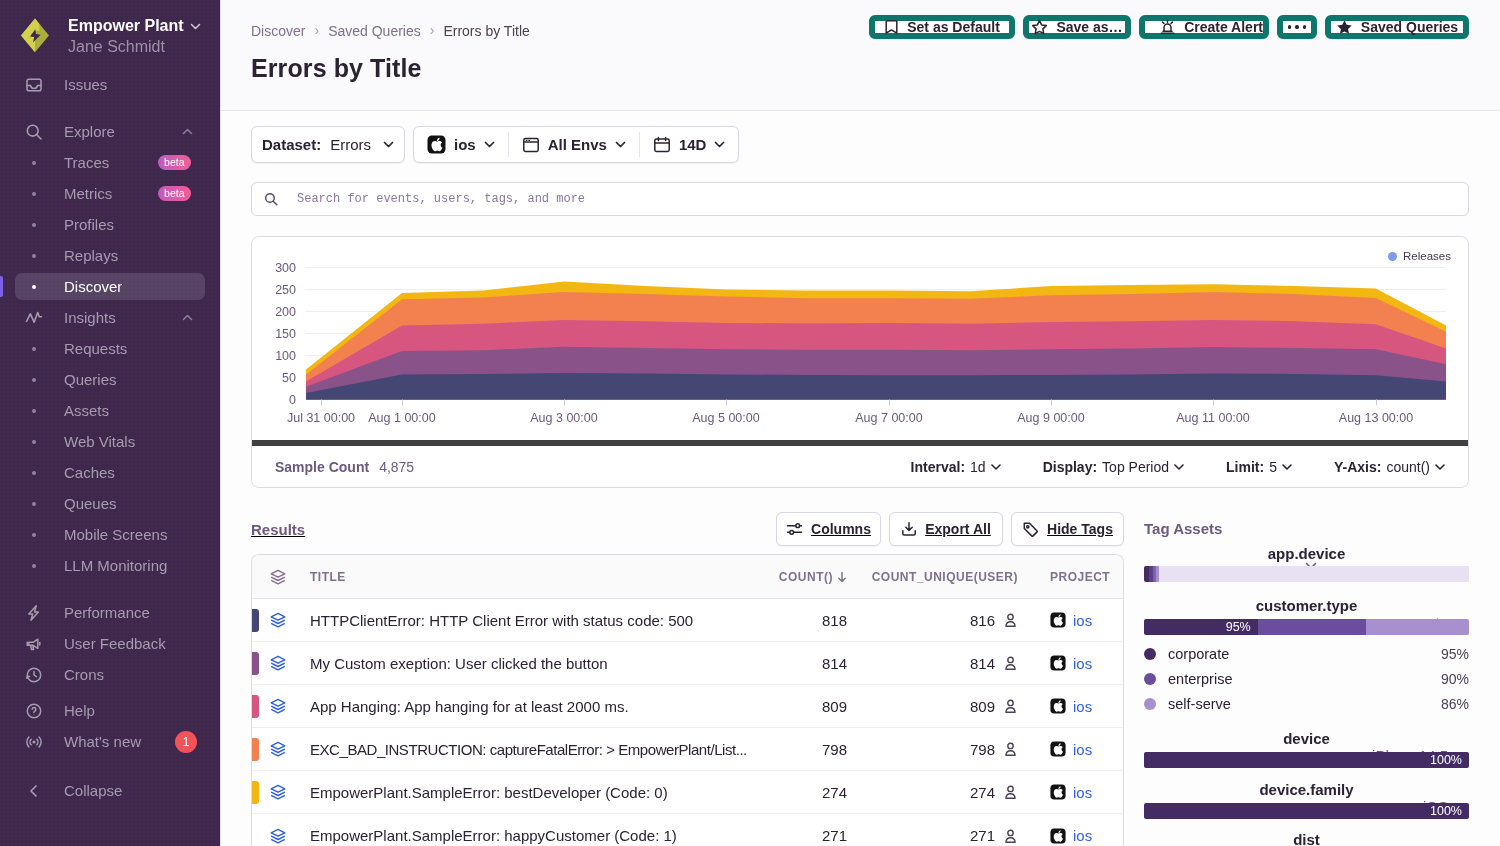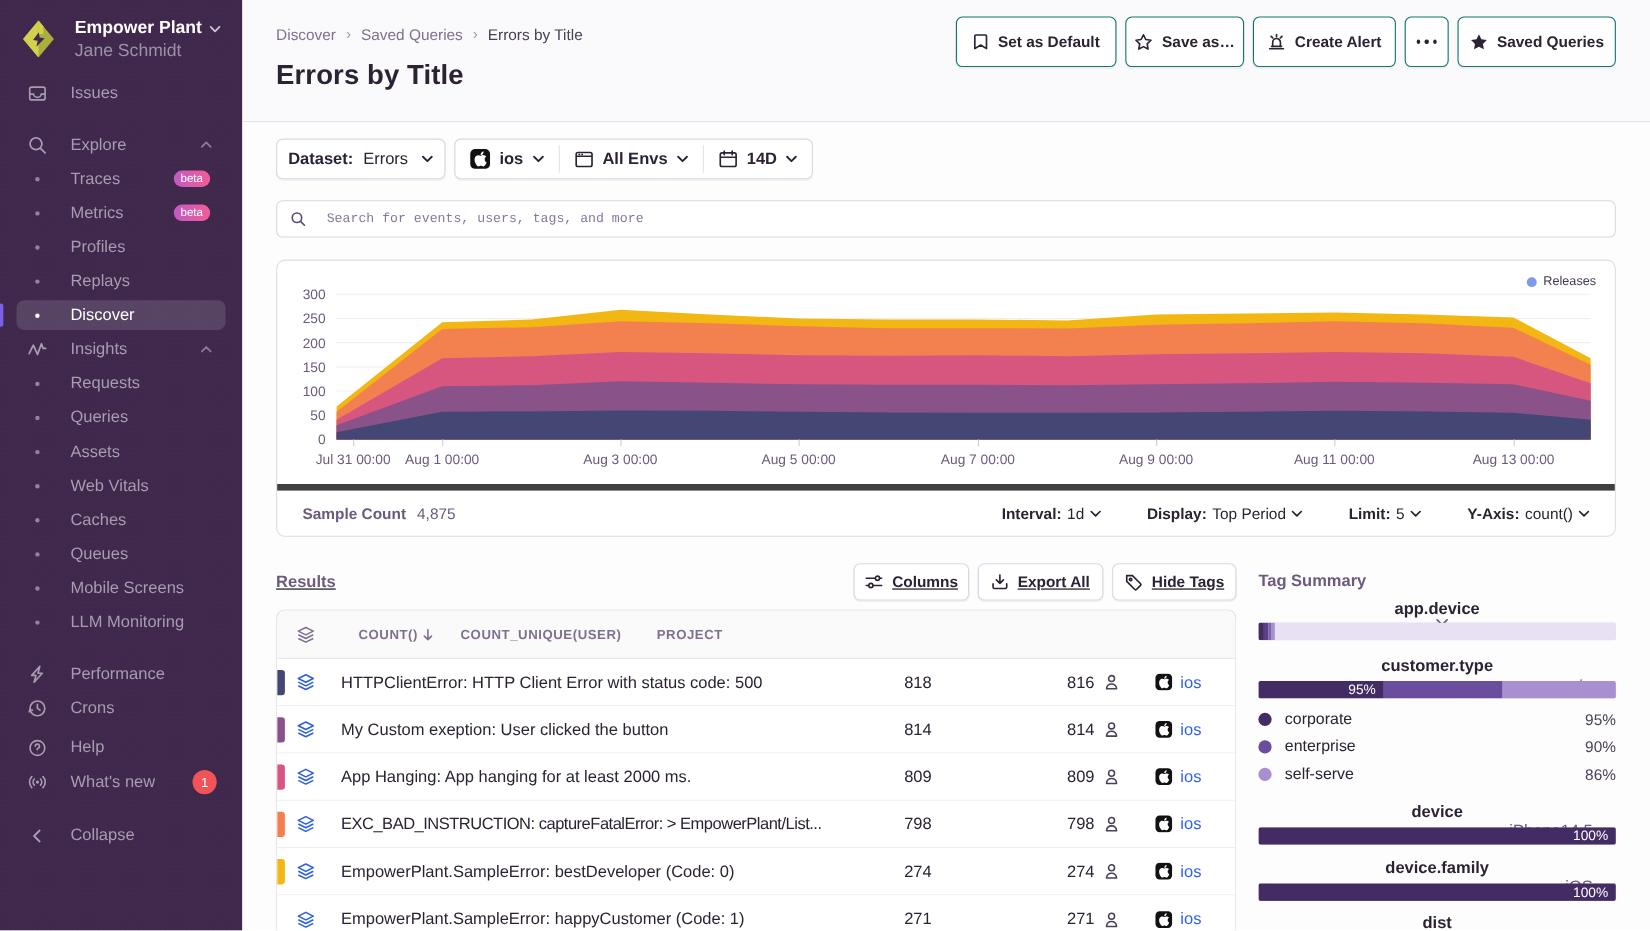--- a/index.html
+++ b/index.html
@@ -30,21 +30,21 @@
 
 .main { flex:1; height:846px; background:#fdfdfe; position:relative; overflow:hidden; border-left:1px solid #e4dee9; }
 .page-head { background:#faf9fb; border-bottom:1px solid #e7e2ec; padding:22px 31px 0 30px; height:111px; }
 .crumbs { font-size:14px; color:#80708f; display:flex; align-items:center; height:18px; }
 .crumbs .sep { margin:0 9px; color:#a89bb2; font-size:14px; position:relative; top:-1px; }
 .crumbs .cur { color:#4a4154; }
 .head-row { display:flex; align-items:flex-start; }
 .page-title { font-size:25px; font-weight:bold; color:#2b2233; margin-top:14px; letter-spacing:0.1px; }
 .head-btns { margin-left:auto; display:flex; gap:8px; margin-top:-7px; }
 .btn svg { flex:0 0 auto; }
-.btn { display:flex; align-items:center; gap:8px; height:46px; padding:0 12px; background:#fff; border:1px solid #0f766e; border-radius:6px; font-size:14px; font-weight:bold; color:#2b2233; box-shadow:0 1px 1px rgba(40,20,60,0.05); white-space:nowrap; }
+.btn { display:flex; align-items:center; gap:8px; height:24px; padding:0 12px; background:#fff; border:6px solid #0f766e; border-radius:6px; font-size:14px; font-weight:bold; color:#2b2233; box-shadow:0 1px 1px rgba(40,20,60,0.05); white-space:nowrap; }
 
 .content { padding:15px 31px 0 30px; }
 
 
 .filter-row { display:flex; gap:8px; }
 .fbtn { display:flex; align-items:center; height:37px; padding:0 14px; background:#fff; border:1px solid #dcd5e2; border-radius:6px; font-size:15px; color:#2b2233; box-shadow:0 1px 1px rgba(40,20,60,0.05); }
 .fbtn b { font-weight:bold; }
 .seg { display:flex; align-items:stretch; height:37px; background:#fff; border:1px solid #dcd5e2; border-radius:6px; box-shadow:0 1px 1px rgba(40,20,60,0.05); overflow:hidden; }
 .seg .sitem { display:flex; align-items:center; gap:8px; padding:0 13px; font-size:15px; font-weight:bold; color:#2b2233; }
 .seg .sdiv { width:1px; background:#e7e2ec; margin:5px 0; }
@@ -185,20 +185,26 @@
     <div class="sub-item"><span class="dot">
           <i></i>
         </span>LLM Monitoring</div>
     <div style="height:16px"></div>
     <div class="nav-item"><span class="ni">
           <svg width="18" height="18" viewBox="0 0 18 18" fill="none" stroke="#a79cb0" stroke-width="1.5" stroke-linejoin="round">
             <path d="M11.2 1.8L3.8 10h3.9l-1.7 6.2 7.4-8.2h-3.9l1.7-6.2z"></path>
           </svg>
         </span>Performance</div>
     <div class="nav-item"><span class="ni">
+          <svg width="18" height="18" viewBox="0 0 18 18" fill="none" stroke="#a79cb0" stroke-width="1.5" stroke-linejoin="round" stroke-linecap="round">
+            <path d="M2.2 7.3v3h1.6M3.8 10.3V7.3M3.8 7.3h4.4l4.6-3.1v9.3l-4.6-3.2H3.8zM5.6 10.5l.9 4h2.1l-.9-4"></path>
+            <path d="M14.8 7.5v2.6"></path>
+          </svg>
+        </span>User Feedback</div>
+    <div class="nav-item"><span class="ni">
           <svg width="18" height="18" viewBox="0 0 18 18" fill="none" stroke="#a79cb0" stroke-width="1.5" stroke-linecap="round" stroke-linejoin="round">
             <circle cx="9" cy="9" r="6.7"></circle>
             <path d="M9 5.4V9l2.4 1.6"></path>
             <path d="M2.3 9.9l-.9 2.3M2.3 9.9l2.3.8" stroke-width="1.3"></path>
           </svg>
         </span>Crons</div>
     <div style="height:5px"></div>
     <div class="nav-item"><span class="ni">
           <svg width="18" height="18" viewBox="0 0 18 18" fill="none" stroke="#a79cb0" stroke-width="1.5" stroke-linecap="round">
             <circle cx="9" cy="9" r="6.7"></circle>
@@ -227,21 +233,21 @@
         <div class="crumbs">Discover<span class="sep">›</span>Saved Queries<span class="sep">›</span><span class="cur">Errors by Title</span></div>
         <div class="page-title">Errors by Title</div>
       </div>
       <div class="head-btns">
         <div class="btn" style="width:146px; justify-content:center"><svg width="15" height="16" viewBox="0 0 15 16" fill="none" stroke="#2b2233" stroke-width="1.5" stroke-linejoin="round">
               <path d="M3.2 1.8h8.6a1 1 0 0 1 1 1v11.4L7.5 10.9 2.2 14.2V2.8a1 1 0 0 1 1-1z"></path>
             </svg>Set as Default</div>
         <div class="btn" style="width:108px; justify-content:center; padding:0"><svg width="17" height="17" viewBox="0 0 17 17" fill="none" stroke="#2b2233" stroke-width="1.5" stroke-linejoin="round">
               <path d="M8.5 1.6l2.1 4.3 4.7.7-3.4 3.3.8 4.7-4.2-2.2-4.2 2.2.8-4.7L1.7 6.6l4.7-.7z"></path>
             </svg>Save as…</div>
-        <div class="btn" style="width:130px; justify-content:center; padding:0"><svg width="17" height="16" viewBox="0 0 17 16" fill="none" stroke="#2b2233" stroke-width="1.5" stroke-linecap="round" stroke-linejoin="round">
+        <div class="btn" style="width:130px; justify-content:flex-end; padding:0"><svg width="17" height="16" viewBox="0 0 17 16" fill="none" stroke="#2b2233" stroke-width="1.5" stroke-linecap="round" stroke-linejoin="round">
               <path d="M5 12.2V8.5a3.5 3.5 0 0 1 7 0v3.7"></path>
               <path d="M2.2 14.3h12.6M4 12.2h9"></path>
               <path d="M8.5 1.4v2M3.6 3.1l1.4 1.4M13.4 3.1L12 4.5"></path>
             </svg>Create Alert</div>
         <div class="btn" style="width:40px; justify-content:center; padding:0; gap:4px">
             <span style="display:flex; gap:4px">
               <i style="width:3.5px;height:3.5px;border-radius:50%;background:#2b2233;display:block"></i>
               <i style="width:3.5px;height:3.5px;border-radius:50%;background:#2b2233;display:block"></i>
               <i style="width:3.5px;height:3.5px;border-radius:50%;background:#2b2233;display:block"></i>
             </span>
@@ -400,20 +406,21 @@
         </div>
         <div class="table">
           <div class="thead">
             <span class="c-icon">
                 <svg width="18" height="18" viewBox="0 0 18 18" fill="none" stroke="#80708f" stroke-width="1.4" stroke-linejoin="round">
                   <path d="M9 2.4L15.8 5.8 9 9.2 2.2 5.8z"></path>
                   <path d="M2.2 9.1L9 12.5l6.8-3.4"></path>
                   <path d="M2.2 12.4L9 15.8l6.8-3.4"></path>
                 </svg>
               </span>
+            <span class="c-title">TITLE</span>
             <span class="c-count" style="display:flex; align-items:center; justify-content:flex-end; gap:4px">COUNT() <svg width="10" height="12" viewBox="0 0 10 12" fill="none" stroke="#80708f" stroke-width="1.5" stroke-linecap="round" stroke-linejoin="round">
                   <path d="M5 1.5v9M1.8 7.3L5 10.5l3.2-3.2"></path>
                 </svg></span>
             <span class="c-users" style="padding-right:32px">COUNT_UNIQUE(USER)</span>
             <span class="c-proj">PROJECT</span>
           </div>
           <div class="trow">
               <span class="tbar" style="background:#444674"></span>
               <span class="c-icon">
                 <svg width="18" height="18" viewBox="0 0 18 18" fill="none" stroke="#2d5fe0" stroke-width="1.4" stroke-linejoin="round">
@@ -564,21 +571,21 @@
                     <path fill="#fff" d="M13.07 9.88c0-1.47 1.2-2.17 1.26-2.21-.69-1-1.76-1.14-2.14-1.16-.91-.09-1.78.54-2.24.54-.46 0-1.17-.53-1.93-.51-.99.01-1.9.58-2.41 1.46-1.03 1.79-.26 4.43.74 5.88.49.71 1.07 1.5 1.83 1.47.74-.03 1.02-.47 1.9-.47.89 0 1.14.47 1.92.46.79-.01 1.29-.72 1.77-1.43.56-.82.79-1.62.8-1.66-.02-.01-1.5-.58-1.5-2.37z"></path>
                     <path fill="#fff" d="M11.6 5.55c.41-.5.68-1.19.61-1.88-.59.02-1.3.39-1.72.89-.38.44-.71 1.15-.62 1.82.65.05 1.32-.33 1.73-.83z"></path>
                   </g>
                 </svg>
                 <a>ios</a>
               </span>
             </div>
         </div>
       </div>
       <div class="tags-col">
-        <div class="tags-title">Tag Summary</div>
+        <div class="tags-title">Tag Assets</div>
         <div>
           <div class="tag-head">
               <span class="tag-key">app.device</span>
               <span class="tag-val" style="margin-left:13px; margin-right:auto; overflow:hidden; white-space:nowrap; flex:1; display:block; text-overflow:ellipsis; max-width:243px">0baebc0de4982f1255f2e9e9fb7...</span>
               <span class="tag-val" style="margin-left:8px">
                 <svg width="12" height="8" viewBox="0 0 12 8">
                   <path d="M1.5 1.5l4.5 4.5 4.5-4.5" fill="none" stroke="#6b5a7d" stroke-width="1.6" stroke-linecap="round" stroke-linejoin="round"></path>
                 </svg>
               </span>
             </div>

